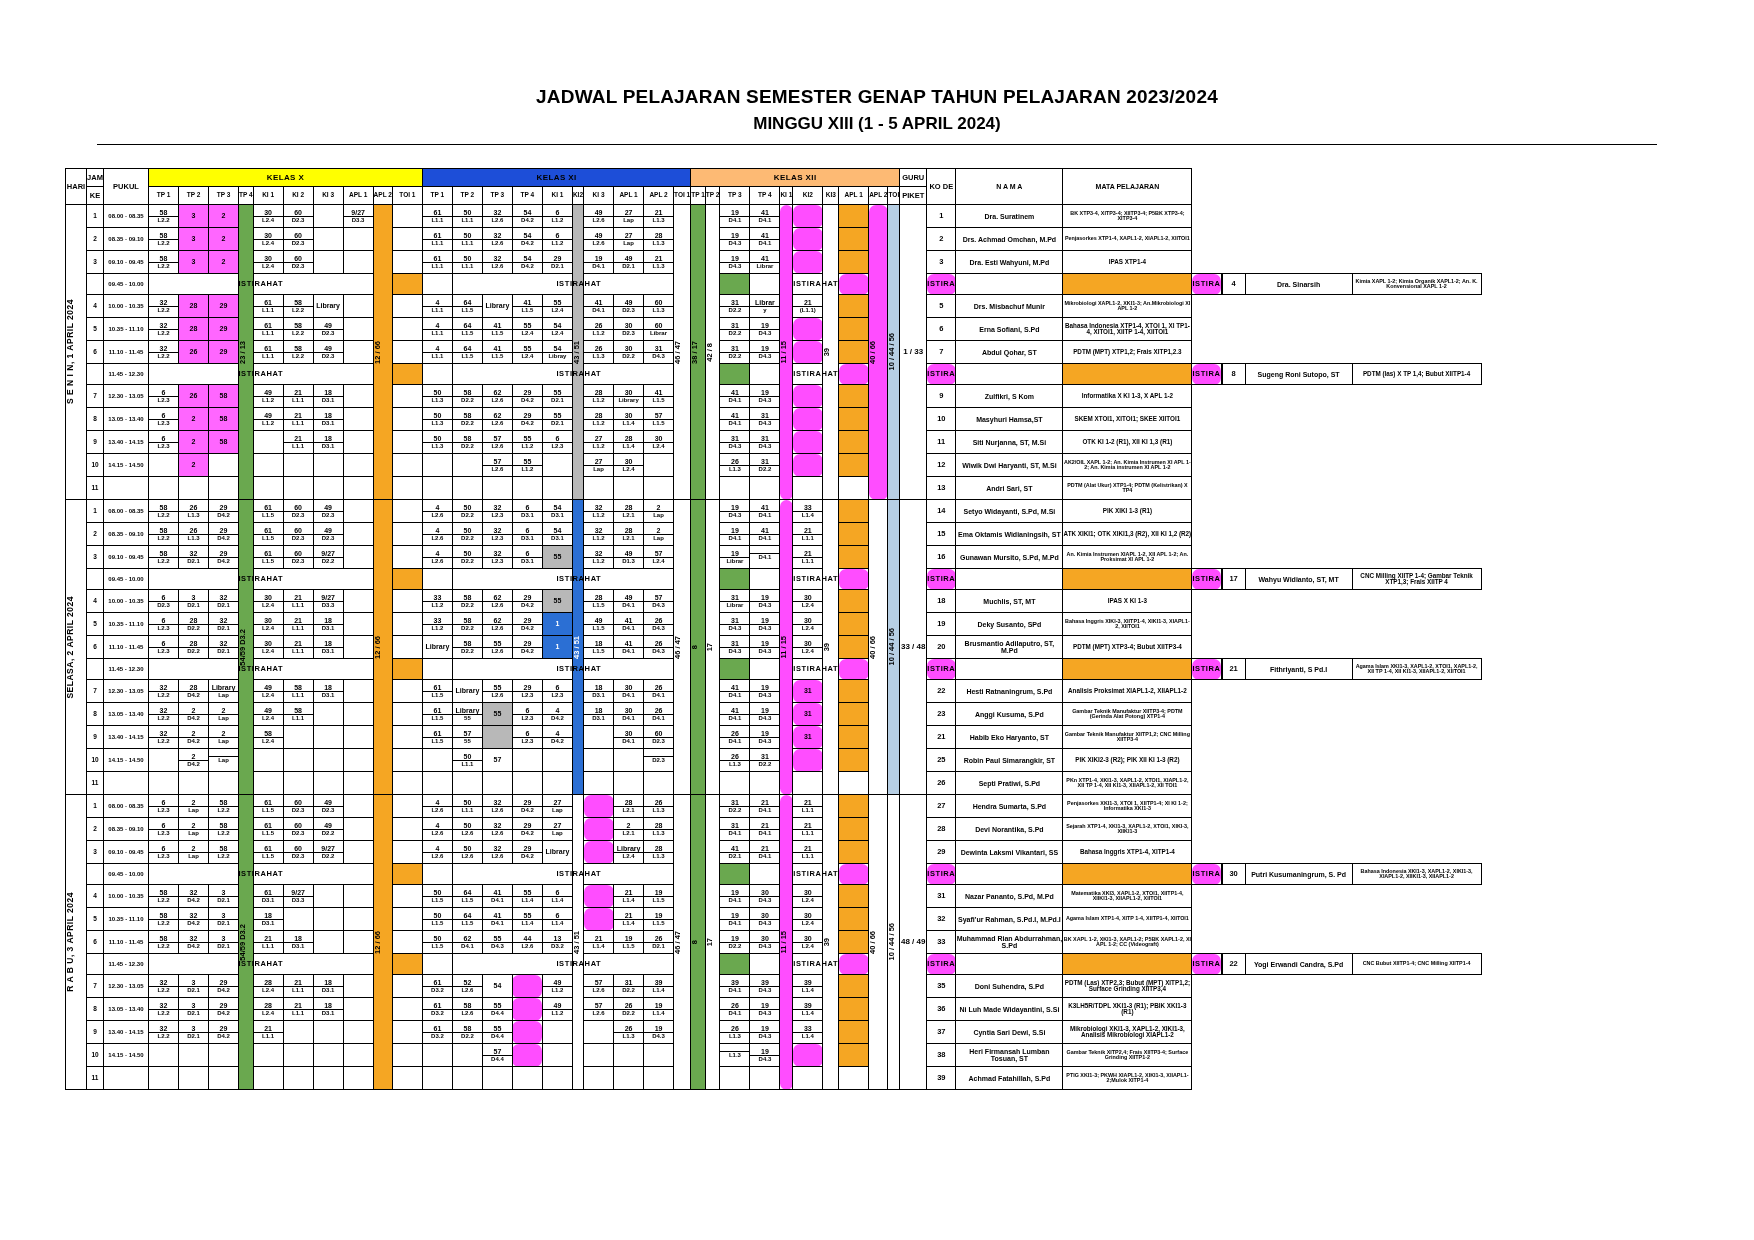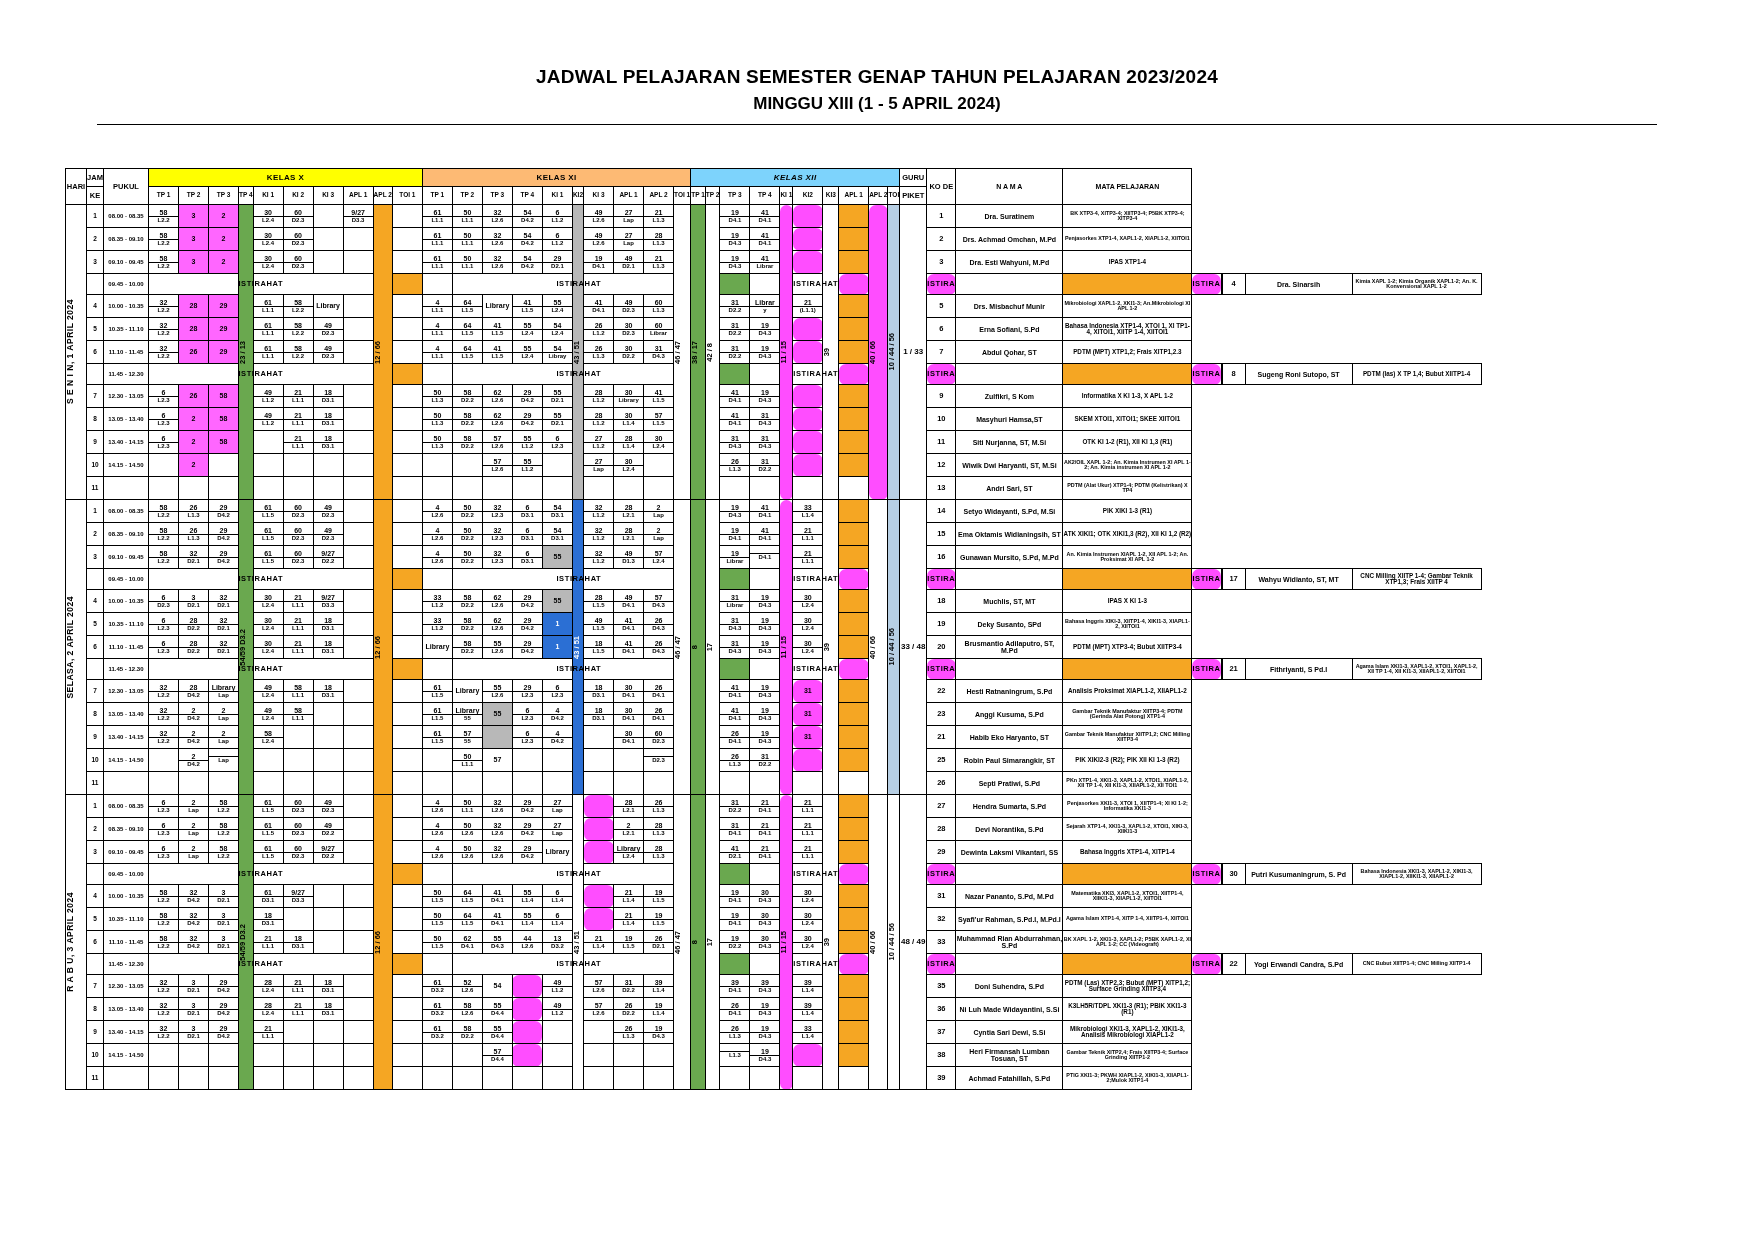--- a/index.html
+++ b/index.html
@@ -1,34 +1,34 @@
 <!DOCTYPE html>
 <html><head>
 <meta charset="utf-8">
 <style>
   html,body{margin:0;padding:0;background:#fff;}
   body{width:1754px;height:1240px;font-family:"Liberation Sans",sans-serif;color:#000;}
   .page{position:relative;width:1754px;height:1240px;}
-  .title-wrap{text-align:center;padding-top:66px;}
+  .title-wrap{text-align:center;padding-top:86px;}
   .title1{font-size:19px;font-weight:bold;letter-spacing:.2px;}
   .title2{font-size:17px;font-weight:bold;margin-top:6px;}
   .rule{width:1560px;margin:10px auto 0;border-top:1.6px solid #000;}
 
   .grid{position:absolute;left:65px;top:168px;border-collapse:collapse;font-size:7px;}
   .grid td,.grid th{border:.6px solid #000;text-align:center;vertical-align:middle;padding:0;line-height:1.0;font-weight:bold;}
   .thick-l{border-left:1.8px solid #000 !important;}
   .thick-r{border-right:1.8px solid #000 !important;}
   .thick-t{border-top:1.8px solid #000 !important;}
   .thick-b{border-bottom:1.8px solid #000 !important;}
 
   .hdr{font-size:7.5px;font-weight:bold;height:17px;margin-left:23px;}
   .grp{font-size:8px;font-weight:bold;height:13px;letter-spacing:.4px;margin-top:38px;}
   .k-x{background:#ffff00;}
-  .k-xi{background:#fdba74;}
-  .k-xii{background:#7dd3fc;font-style:italic;}
+  .k-xi{background:#1d4ed8;}
+  .k-xii{background:#fdba74;}
 
   .sub{font-size:6.5px;height:13px;background:#fff;}
   .day{writing-mode:vertical-rl;transform:rotate(180deg);font-size:8.5px;font-weight:bold;letter-spacing:.5px;white-space:nowrap;}
   .jam{font-size:6.5px;width:16px;}
   .pukul{font-size:6px;width:44px;white-space:nowrap;}
   .cell{width:29px;height:22px;}
   .cell .a{display:block;font-size:7px;line-height:1.05;}
   .cell .b{display:block;font-size:6px;line-height:1.05;border-top:.5px solid #000;}
   .istr{font-size:7.5px;font-weight:bold;letter-spacing:.6px;height:14px;}
   .vert{writing-mode:vertical-rl;transform:rotate(180deg);font-size:7.5px;font-weight:bold;white-space:nowrap;}

